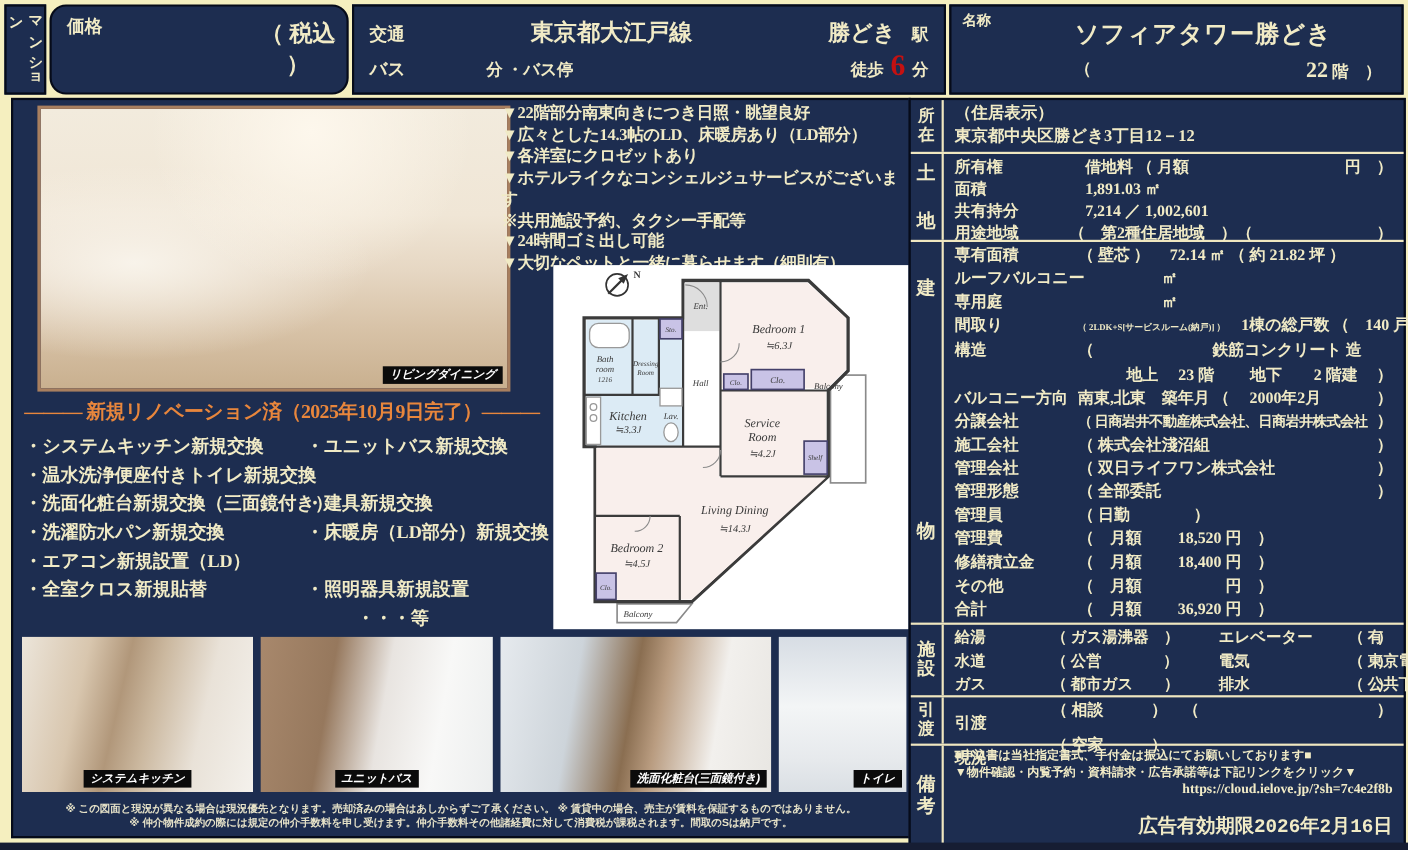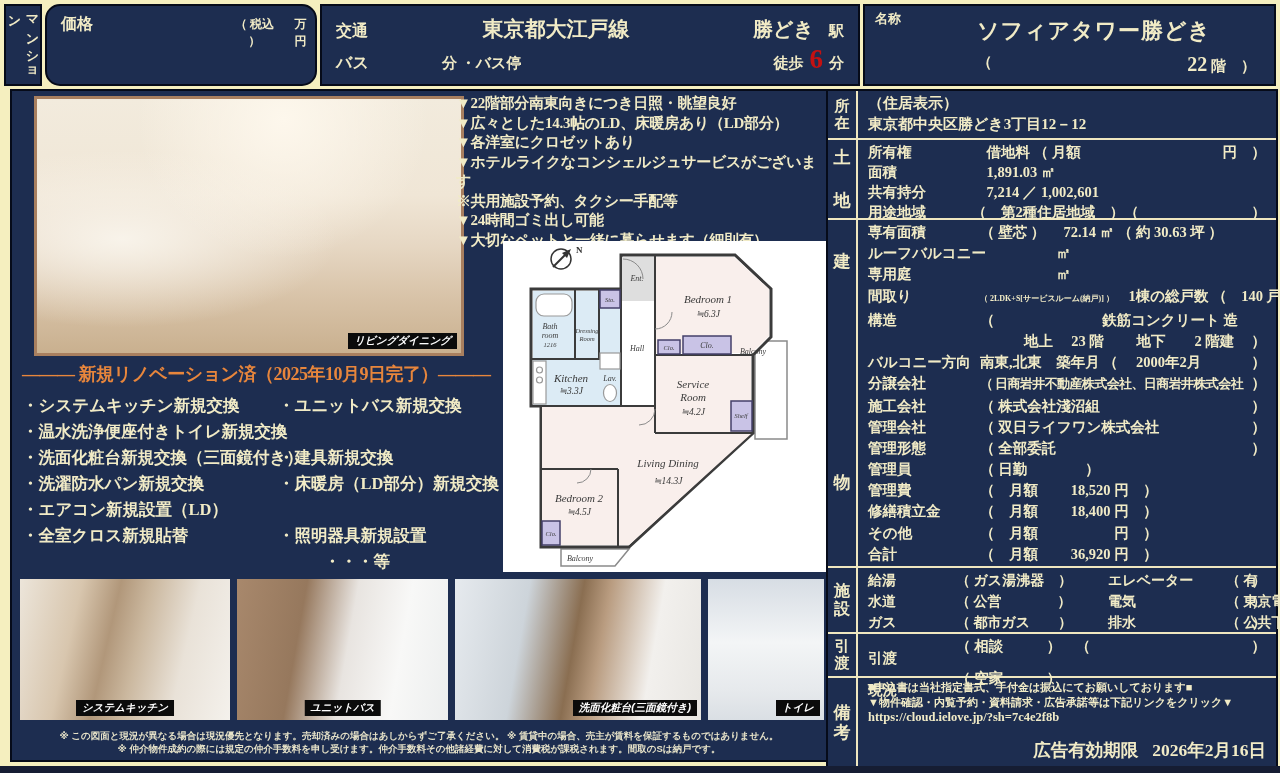--- a/index.html
+++ b/index.html
@@ -8,21 +8,21 @@
   *{box-sizing:border-box;}
 
   
   .header{position:absolute;left:4px;top:4px;width:1272px;height:82px;display:flex;gap:3px;}
   .hbox{background:#1d2d50;border:2px solid #060b19;position:relative;}
   .type-box{width:38px;display:flex;align-items:center;justify-content:center;}
   .vtext{writing-mode:vertical-rl;font-weight:bold;font-size:13px;letter-spacing:3px;}
   .price-box{width:272px;border-radius:15px;}
   .price-label{position:absolute;left:14px;top:8px;font-size:16px;font-weight:bold;}
   .price-value{position:absolute;left:30px;right:88px;top:4px;text-align:center;font-size:44px;font-weight:bold;letter-spacing:1px;}
-  .price-side{position:absolute;right:4px;top:10px;width:80px;text-align:center;font-size:12px;font-weight:bold;display:flex;flex-direction:row;gap:12px;}
+  .price-side{position:absolute;right:4px;top:10px;width:80px;text-align:center;font-size:21px;font-weight:bold;display:flex;flex-direction:column;gap:12px;}
   .transport-box{width:540px;display:flex;flex-direction:column;justify-content:space-around;padding:8px 14px;}
   .trow{display:flex;align-items:baseline;}
   .hlabel-t{width:72px;font-size:16px;font-weight:bold;}
   .tline{flex:1;text-align:center;font-size:21px;font-weight:bold;}
   .tbus{font-size:15px;text-align:left;padding-left:34px;}
   .tstation{width:140px;font-size:15px;font-weight:bold;text-align:right;}
   .st-name{font-size:20px;}
   .walk{text-align:right;}
   .red6{color:#c41111;font-size:27px;font-weight:bold;padding:0 6px;}
   .name-box{flex:1;}
@@ -88,23 +88,23 @@
   .frow{display:flex;font-size:14px;font-weight:bold;line-height:21px;}
   .fk1{width:88px;flex:none;white-space:pre;}
   .fv1{width:152px;flex:none;white-space:pre;}
   .fk2{width:118px;flex:none;white-space:pre;}
   .fv2{flex:1;white-space:pre;min-width:0;}
   .ft{white-space:pre;}
   .hrow{display:flex;font-size:14.5px;font-weight:bold;line-height:20px;}
   .hk{width:88px;flex:none;white-space:pre;margin-top:12px;}
   .hv{flex:1;white-space:pre;min-width:0;}
   .rem1,.rem2{font:bold 11px "Liberation Sans","DejaVu Sans",sans-serif;line-height:14.5px;white-space:nowrap;}
-  .rem-url{font-size:12.5px;font-weight:bold;line-height:17px;cursor:pointer;}
+  .rem-url{font-size:12.5px;font-weight:bold;line-height:17px;cursor:pointer;text-align:right;}
   .validity{position:absolute;right:10px;bottom:6px;font-size:17.5px;font-weight:bold;}
-  .validity span{margin-left:14px;}
+  .validity span{font-family:Liberation Mono, monospace;}
   .footer-bar{position:absolute;left:0;bottom:0;width:100%;height:7px;background:#161d33;}
 
   
   .fp-room{font:italic 11px "Liberation Serif",serif;fill:#3a3a3a;}
   .fp-sz{font:italic 9.5px "Liberation Serif",serif;fill:#3a3a3a;}
   .fp-small{font:italic 8px "Liberation Serif",serif;fill:#3a3a3a;}
   .fp-tiny{font:italic 6.5px "Liberation Serif",serif;fill:#3a3a3a;}
 </style>
 </head>
 <body>
@@ -340,21 +340,21 @@
 
     <section class="drow r-building">
       <div class="sec-label lab-bld">
         <span>建</span>
         <span>物</span>
       </div>
       <div class="sec-body">
         <div class="bcol">
           <div class="brow">
               <span class="bk">専有面積</span>
-              <span class="bv">（ 壁芯 ）　 72.14 ㎡ （ 約 30.63 坪 ）</span>
+              <span class="bv">（ 壁芯 ）　 72.14 ㎡ （ 約 21.82 坪 ）</span>
               <span class="bt"></span>
             </div>
           <div class="brow">
               <span class="bk">ルーフバルコニー</span>
               <span class="bv">　　　　　 ㎡</span>
               <span class="bt"></span>
             </div>
           <div class="brow">
               <span class="bk">専用庭</span>
               <span class="bv">　　　　　 ㎡</span>

